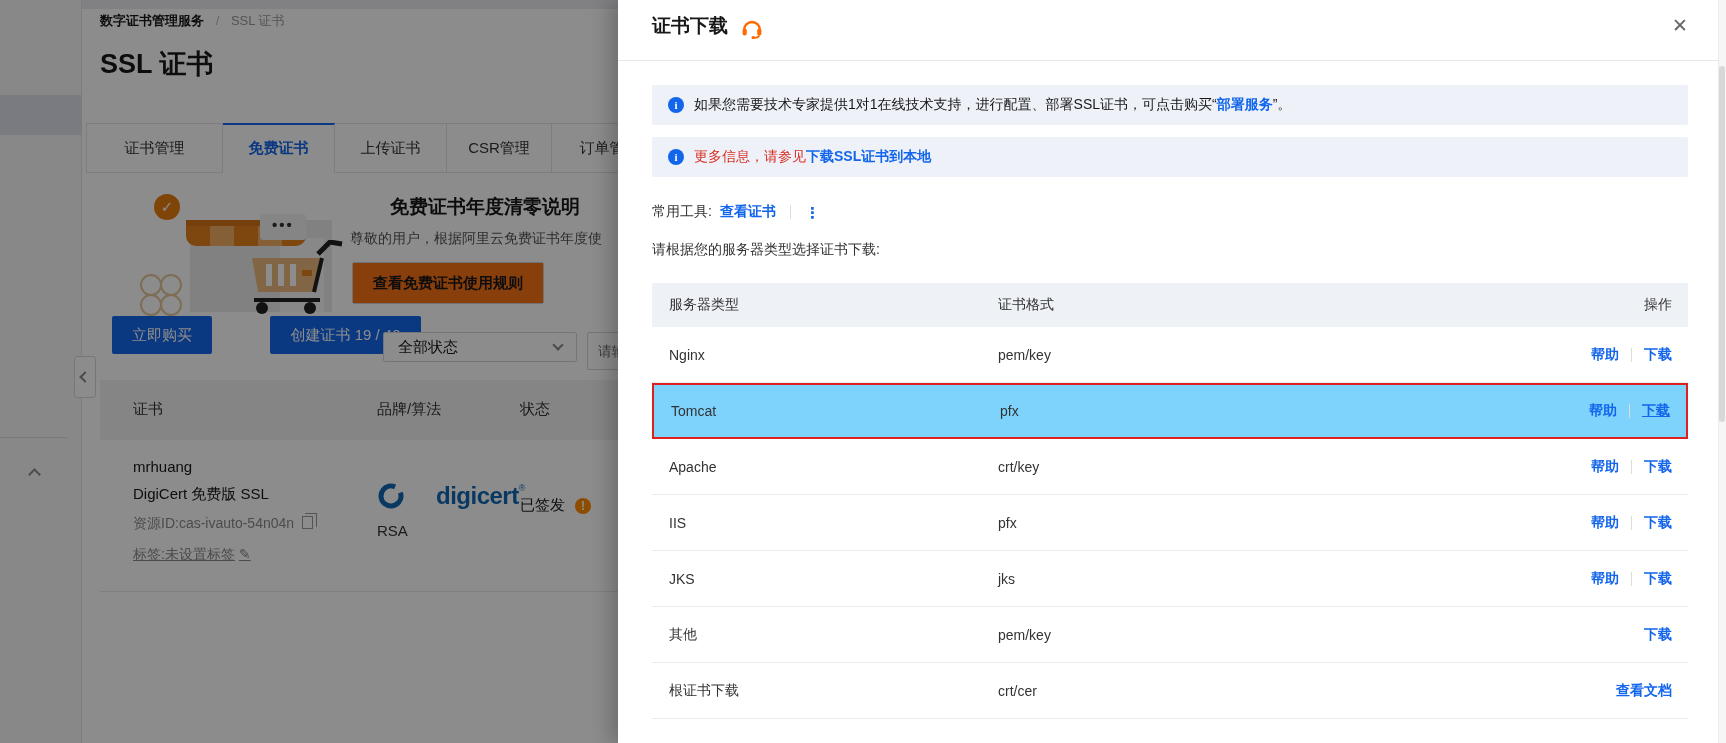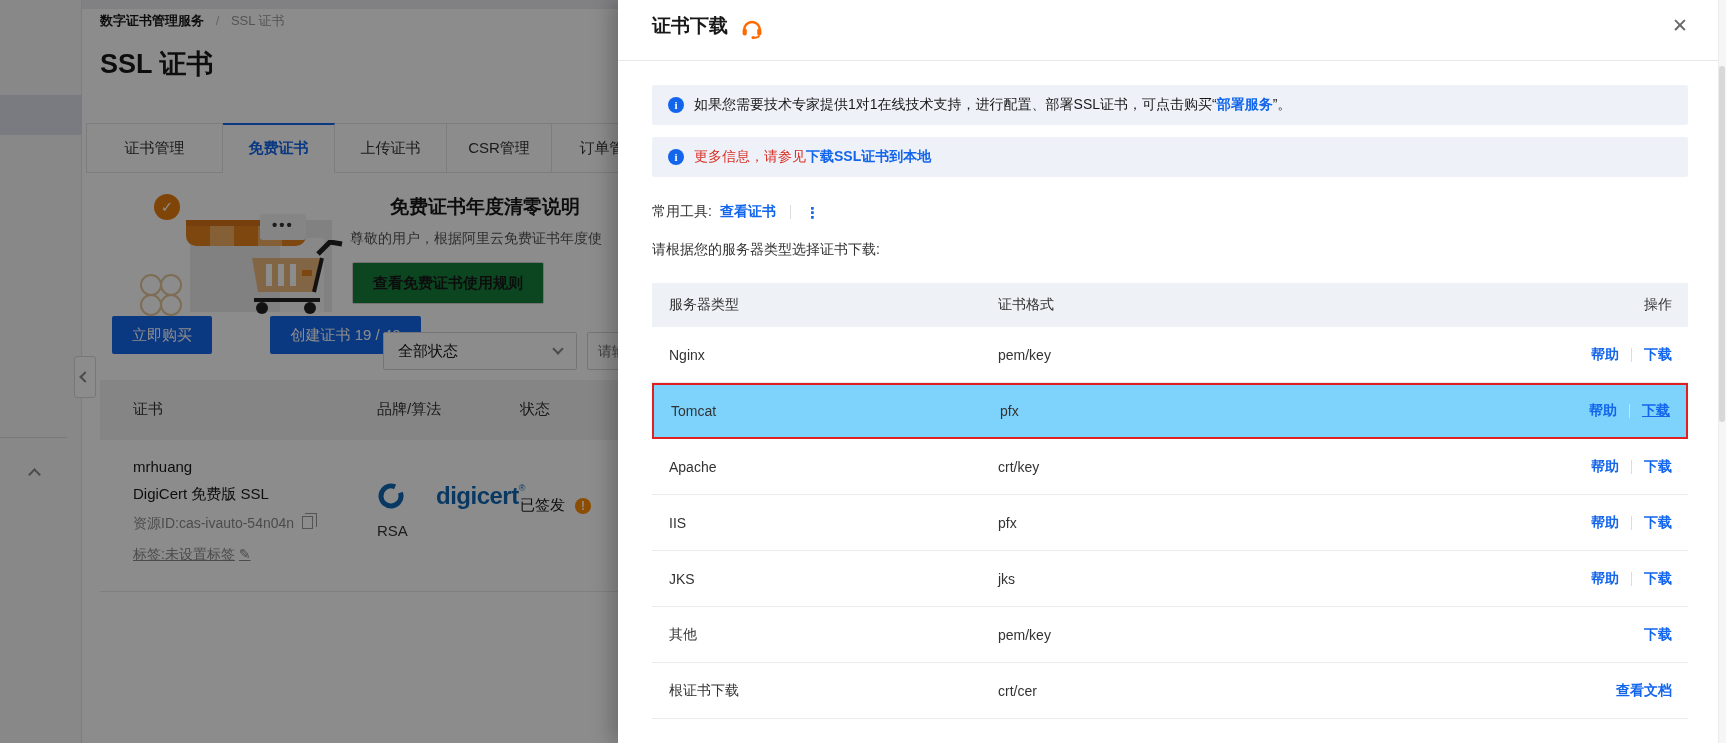--- a/index.html
+++ b/index.html
@@ -38,26 +38,26 @@
   .il-knob { position:absolute; left:176px; top:88px; width:5px; height:5px; border-radius:50%; background:#444; }
   .il-awning { position:absolute; left:74px; top:28px; width:120px; height:26px; border-radius:0 0 10px 10px;
     background:repeating-linear-gradient(90deg,#e8821e 0 24px,#f2ae62 24px 48px); border-top:6px solid #d8751a; }
   .il-badge { position:absolute; left:42px; top:2px; width:26px; height:26px; border-radius:50%; background:#e87d0e; color:#fff; font-size:15px; font-weight:bold; text-align:center; line-height:26px; }
   .il-bubble { position:absolute; left:148px; top:22px; width:46px; height:26px; background:#f2f2f2; border-radius:3px; color:#333; font-size:15px; letter-spacing:2px; text-align:center; line-height:22px; font-weight:bold; }
   .il-ring { position:absolute; width:22px; height:22px; border:2px solid #e4c79c; border-radius:50%; }
   .il-cart { position:absolute; left:118px; top:48px; }
 
   .notice-title { position:absolute; left:350px; top:194px; font-size:19px; font-weight:bold; color:#181818;margin-left:40px; }
   .notice-desc { position:absolute; left:350px; top:230px; font-size:14px; color:#555; white-space:nowrap; width:600px; }
-  .notice-btn { position:absolute; left:352px; top:262px; width:192px; height:42px; background:#15803d; border:1px solid #cfd0d2; border-radius:2px; font-size:15px; color:#181818; font-weight:bold; display:flex; align-items:center; justify-content:center; cursor:pointer; }
+  .notice-btn { position:absolute; left:352px; top:262px; width:192px; height:42px; background:#f97316; border:1px solid #cfd0d2; border-radius:2px; font-size:15px; color:#181818; font-weight:bold; display:flex; align-items:center; justify-content:center; cursor:pointer; }
 
   .btn-primary { position:absolute; top:316px; height:38px; background:#1366ec; color:#fff; font-size:15px; border:none; border-radius:2px; display:flex; align-items:center; justify-content:center; cursor:pointer; }
   .btn-buy { left:112px; width:100px; }
   .btn-create { left:222px; width:151px;margin-left:48px; }
-  .select-box { position:absolute; left:383px; top:332px; width:194px; height:38px; border:1px solid #d4d5d7; border-radius:2px; background:#fff; display:flex; align-items:center; justify-content:space-between; padding:0 14px; font-size:15px; color:#181818; cursor:pointer; }
+  .select-box { position:absolute; left:383px; top:332px; width:194px; height:30px; border:1px solid #d4d5d7; border-radius:2px; background:#fff; display:flex; align-items:center; justify-content:space-between; padding:0 14px; font-size:15px; color:#181818; cursor:pointer; }
   .search-input { position:absolute; left:587px; top:332px; width:220px; height:38px; border:1px solid #d4d5d7; border-radius:2px; padding:0 10px; font-size:14px; color:#333; }
 
   .ltable-head { position:absolute; left:100px; top:380px; width:1100px; height:60px; background:#f2f3f5; }
   .ltable-head span { position:absolute; top:20px; font-size:15px; color:#333; }
   .lh-cert { left:33px; } .lh-brand { left:277px; } .lh-status { left:420px; }
   .lrow { position:absolute; left:100px; top:440px; width:1100px; height:152px; background:#fff; border-bottom:1px solid #e8e8e8; }
   .lrow .cell-text { position:absolute; white-space:nowrap; }
   .cert-name { left:33px; top:18px; font-size:15px; color:#181818; }
   .cert-prod { left:33px; top:45px; font-size:15px; color:#181818; }
   .cert-res  { left:33px; top:75px; font-size:14px; color:#8a8a8a; }

